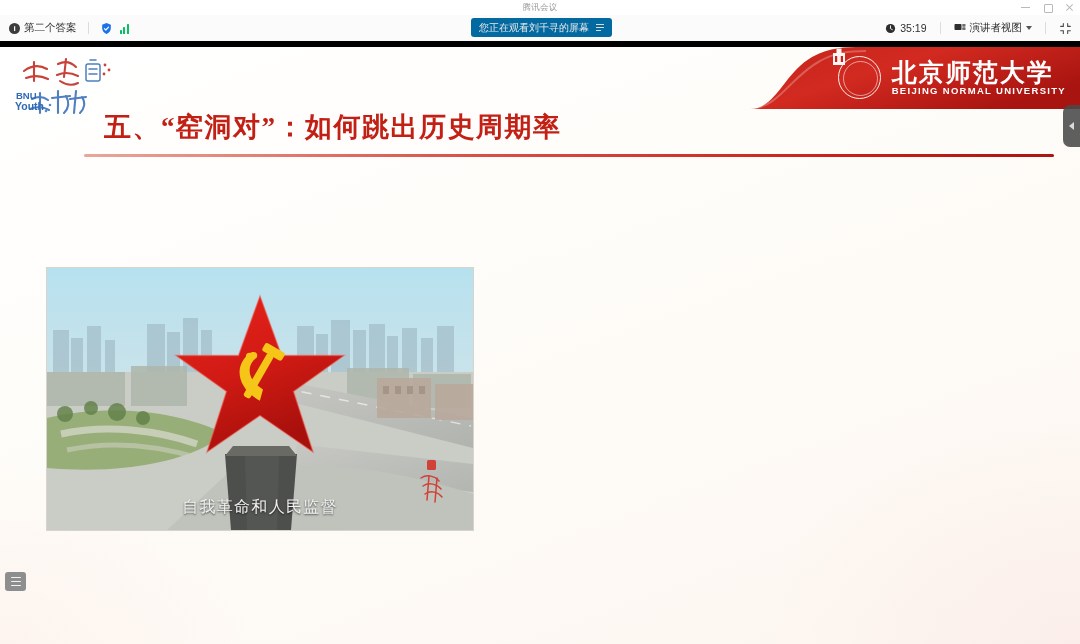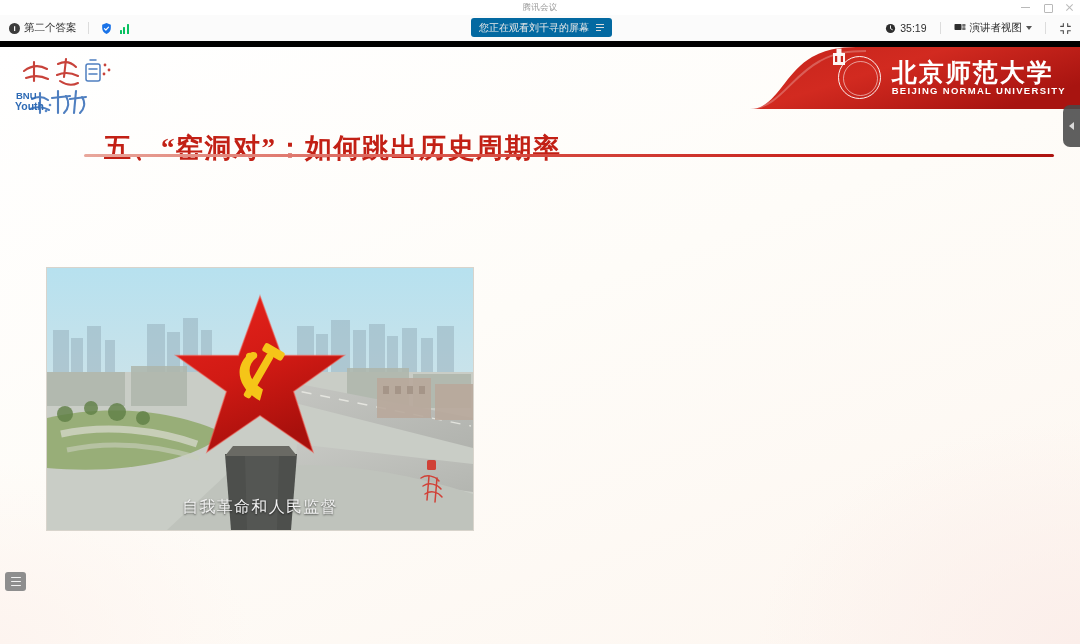--- a/index.html
+++ b/index.html
@@ -184,21 +184,20 @@
   }
   .brandmark svg { display: block; }
 
   
   .slide-title {
     position: absolute; left: 104px; top: 62px;
     font-size: 27px; font-weight: bold;
     color: #c22015; letter-spacing: 1.5px;
     font-family: "Liberation Serif", "DejaVu Serif", serif;
     white-space: nowrap;
-    margin-top: 21px;
   }
   .title-rule {
     position: absolute; left: 84px; top: 107px;
     width: 970px; height: 3px;
     background: linear-gradient(90deg, #e8a79c 0%, #d9544a 38%, #c8201a 78%, #ad1410 100%);
     border-radius: 2px;
   }
 
   
   .media {

